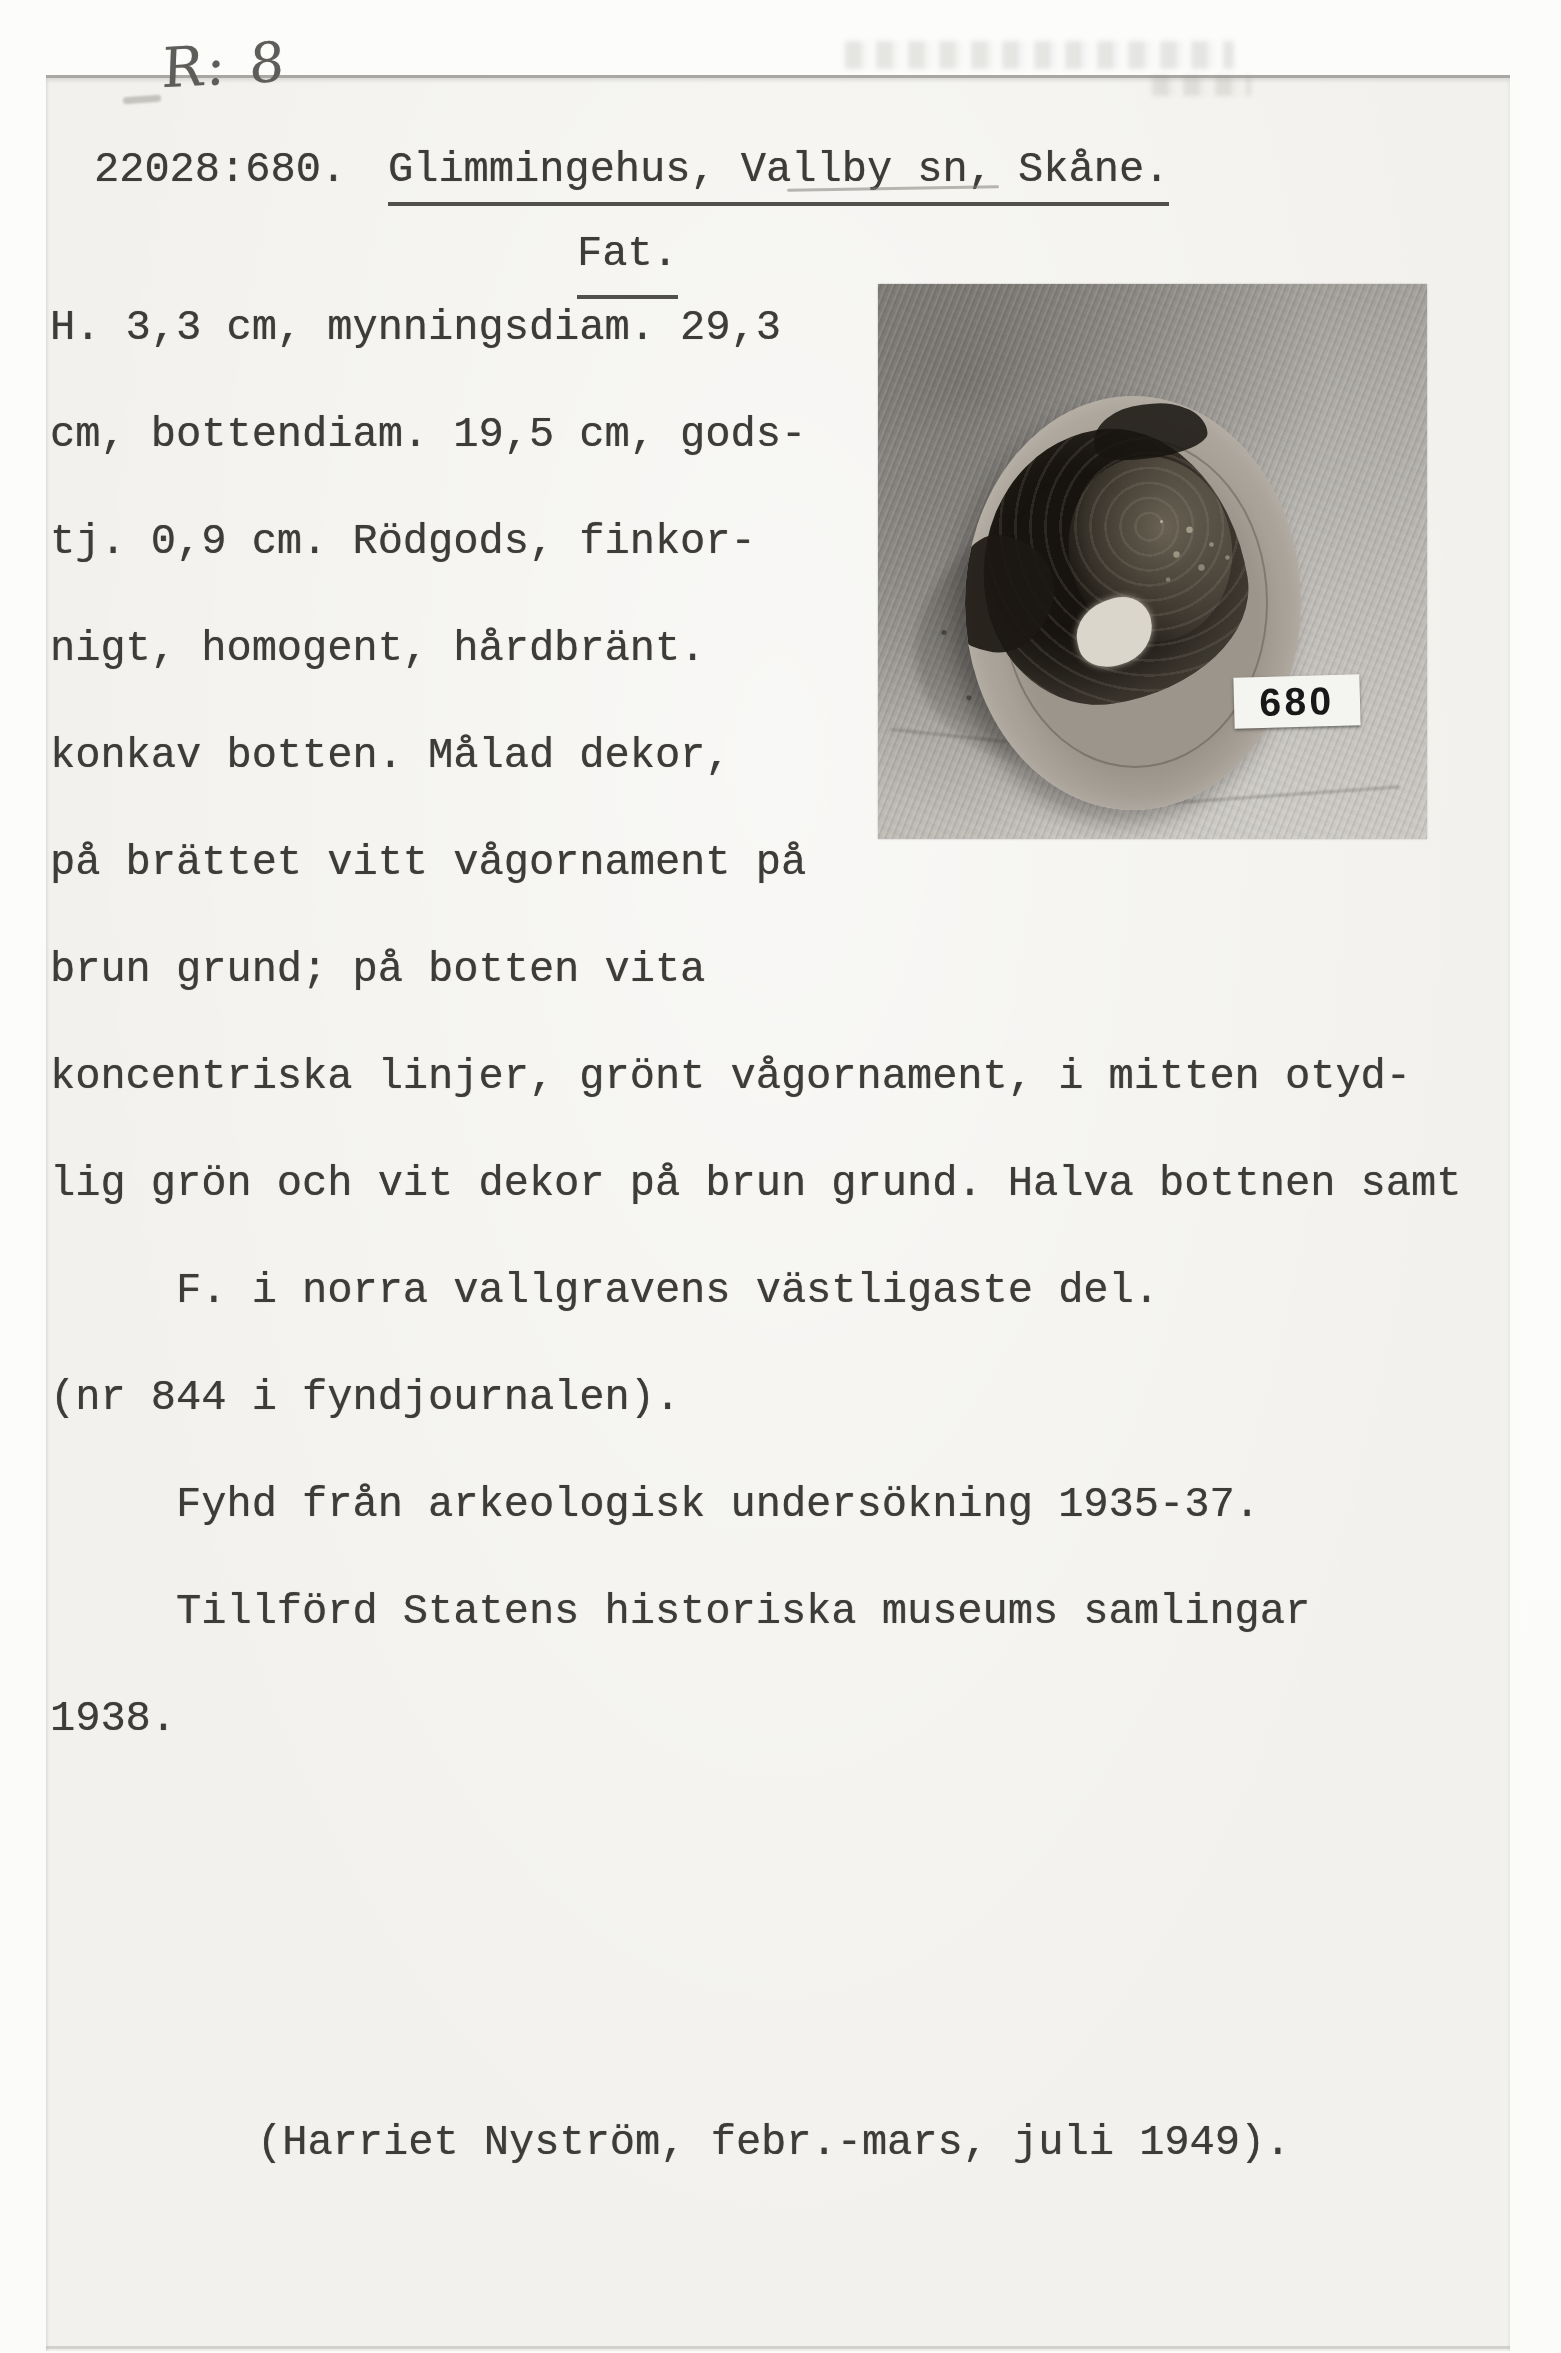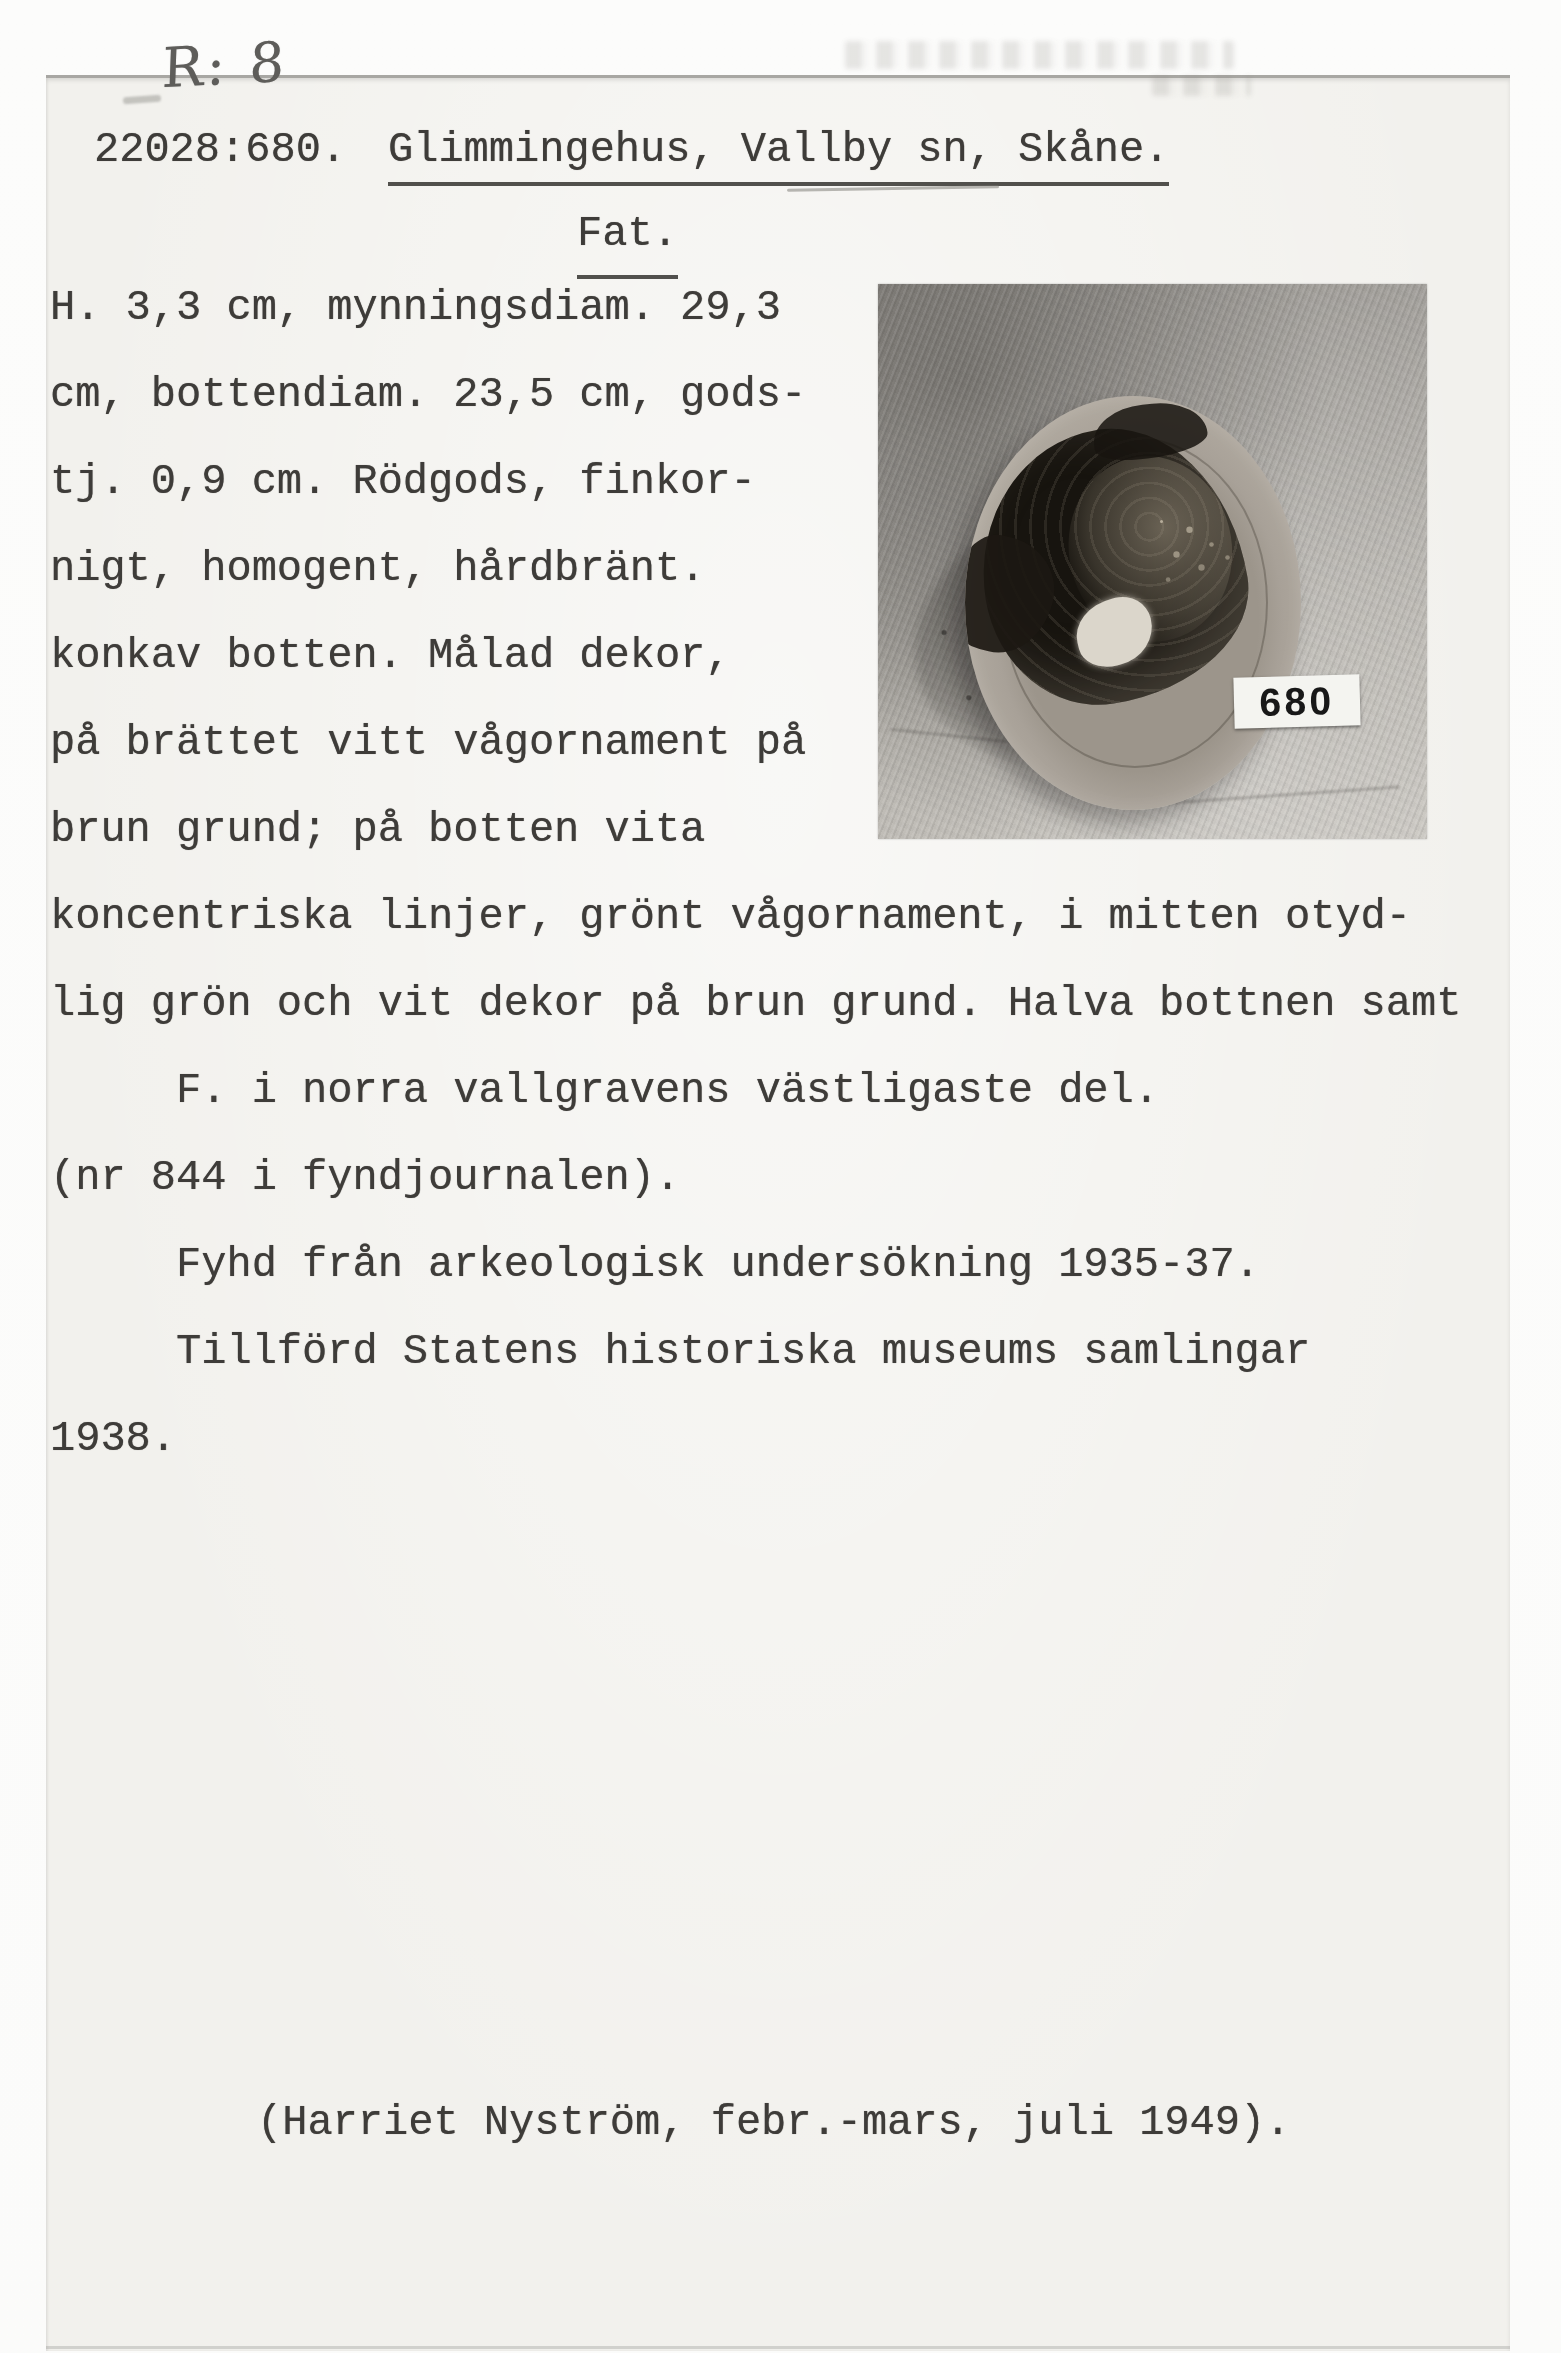--- a/index.html
+++ b/index.html
@@ -17,20 +17,21 @@
     box-shadow:inset 0 2.5px 4.1px rgba(0,0,0,.10), inset 1.7px 0 2.5px rgba(0,0,0,.04);
   }
   .paper-bottom-edge{
     position:absolute;left:46px;top:2346px;width:1464px;height:2.5px;
     background:rgba(150,149,145,.35);
   }
   .typed{
     color:#3e3c39;
     text-shadow:0 0 0.8px rgba(50,48,45,.55), 0.4px 0.4px 0 rgba(50,48,45,.25);
     white-space:pre;
+    margin-top:20px;
   }
   .hand{
     position:absolute;left:162px;top:33px;
     font-family:"DejaVu Serif",serif;
     font-size:55px;color:#5e5d5a;
     transform:rotate(-3deg) skewX(-5deg);
     text-shadow:0 0 0.8px rgba(90,90,88,.5);
     letter-spacing:3.3px;
   }
   .pencil-smudge{
@@ -166,21 +167,21 @@
   <div class="hand">R: 8</div>
 
   <div class="typed header-num">22028:680.</div>
   <div class="typed header-title"><span class="u">Glimmingehus, Vallby sn, Skåne.</span></div>
   <div class="pencil-underline"></div>
 
   <div class="typed subhead"><span class="u">Fat.</span></div>
 
   <div class="body-block">
     <div class="typed body-line">H. 3,3 cm, mynningsdiam. 29,3</div>
-    <div class="typed body-line">cm, bottendiam. 23,5 cm, gods-</div>
+    <div class="typed body-line">cm, bottendiam. 19,5 cm, gods-</div>
     <div class="typed body-line">tj. 0,9 cm. Rödgods, finkor-</div>
     <div class="typed body-line">nigt, homogent, hårdbränt.</div>
     <div class="typed body-line">konkav botten. Målad dekor,</div>
     <div class="typed body-line">på brättet vitt vågornament på</div>
     <div class="typed body-line">brun grund; på botten vita</div>
     <div class="typed body-line">koncentriska linjer, grönt vågornament, i mitten otyd-</div>
     <div class="typed body-line">lig grön och vit dekor på brun grund. Halva bottnen samt</div>
     <div class="typed body-line">     F. i norra vallgravens västligaste del.</div>
     <div class="typed body-line">(nr 844 i fyndjournalen).</div>
     <div class="typed body-line">     Fyhd från arkeologisk undersökning 1935-37.</div>

